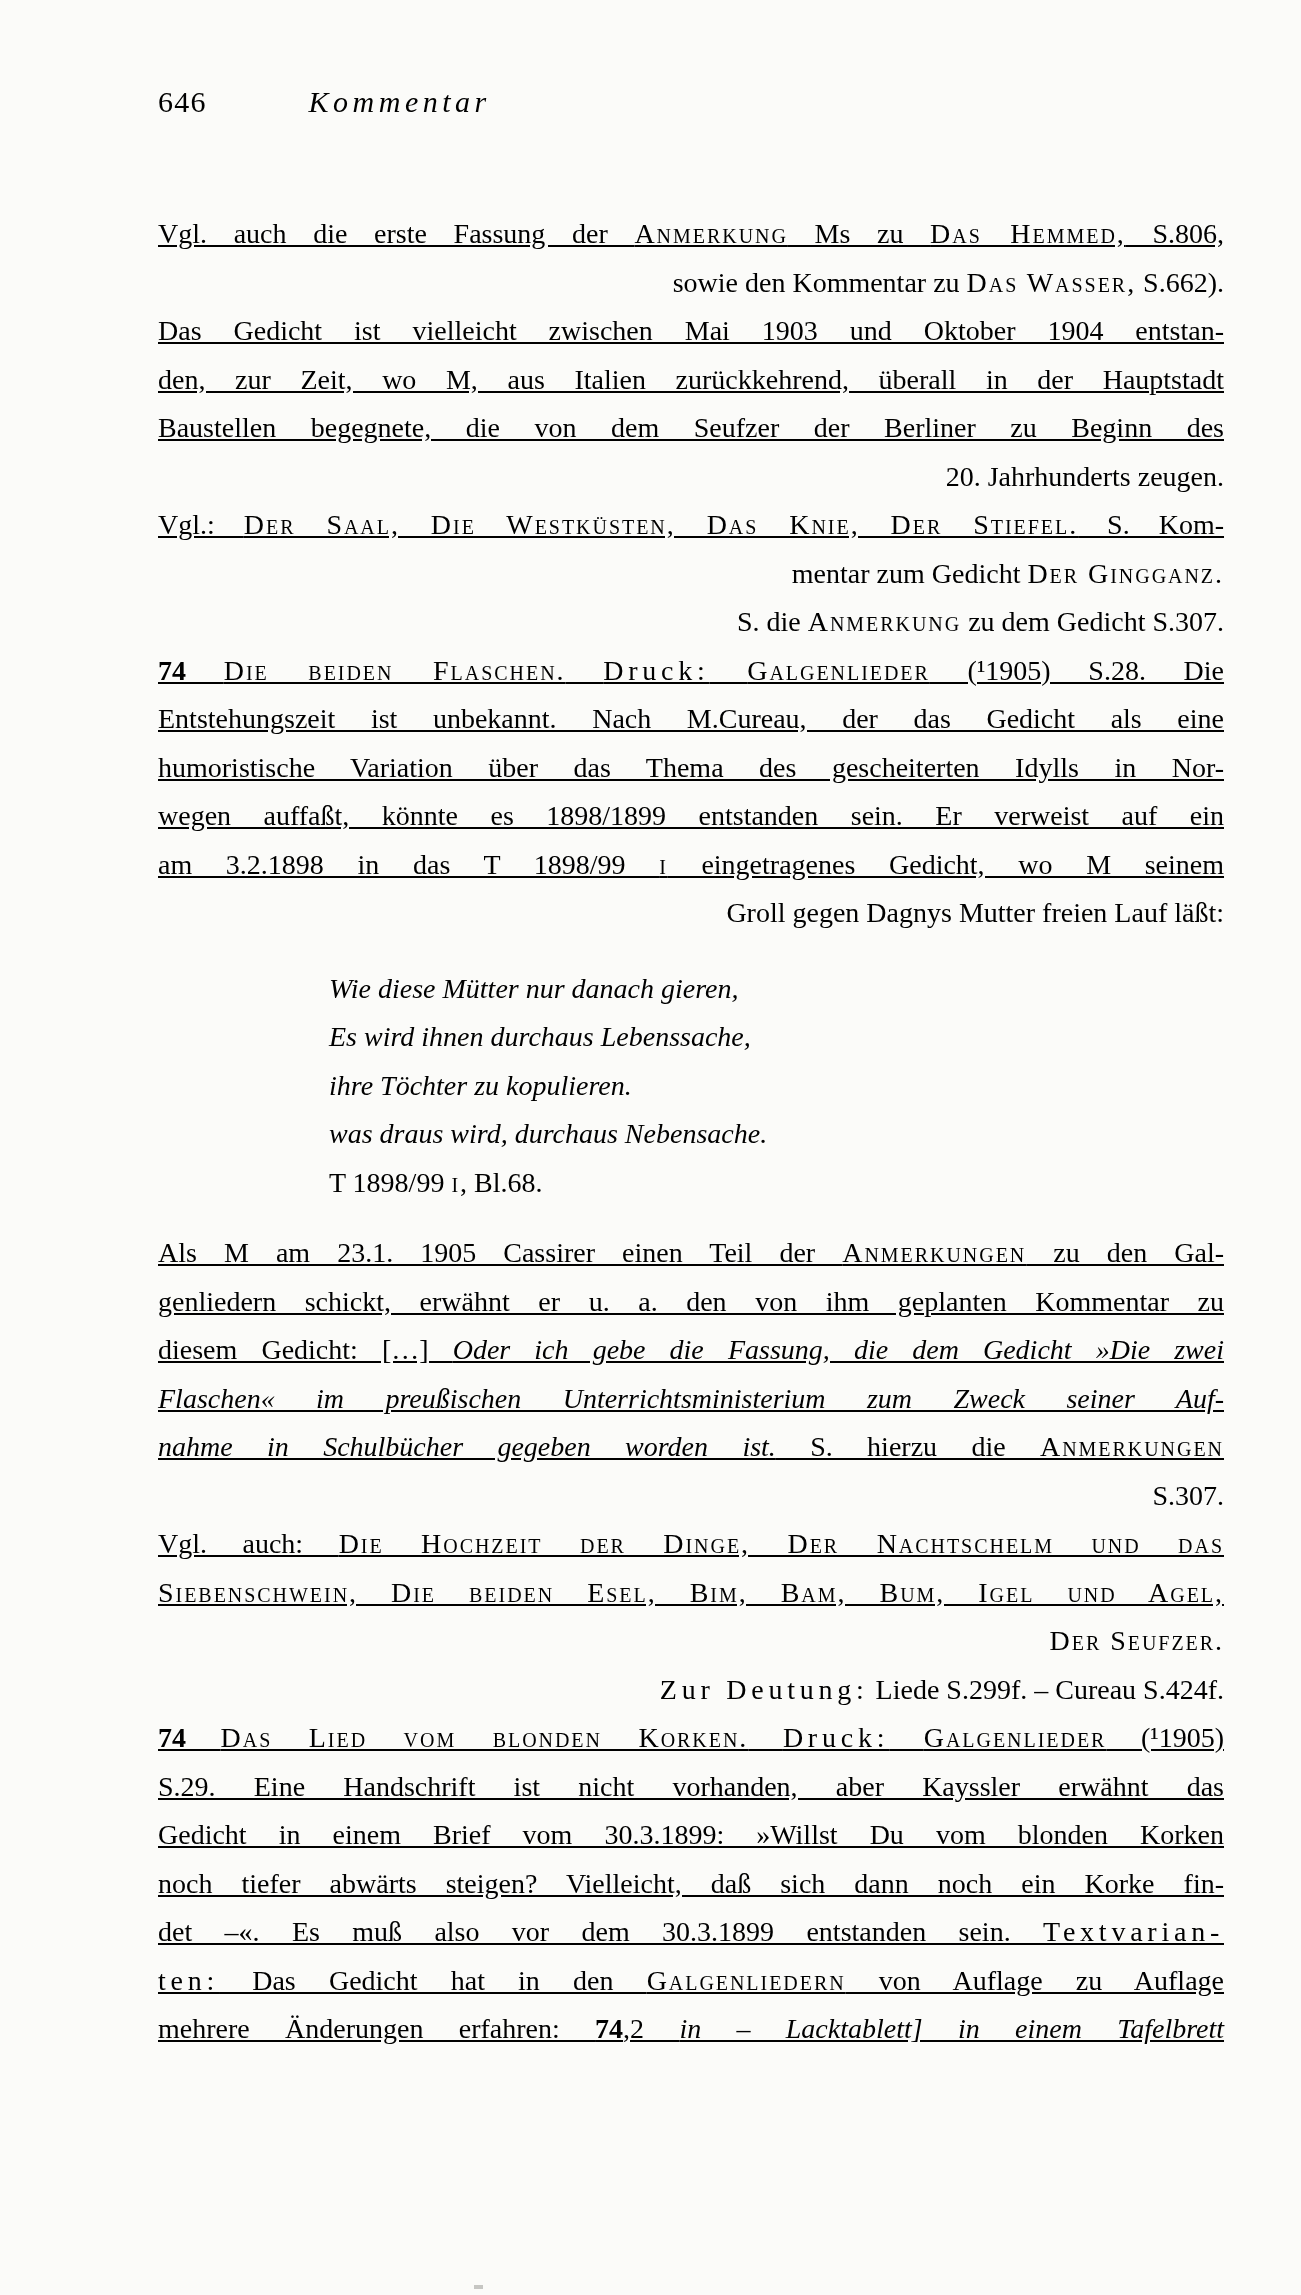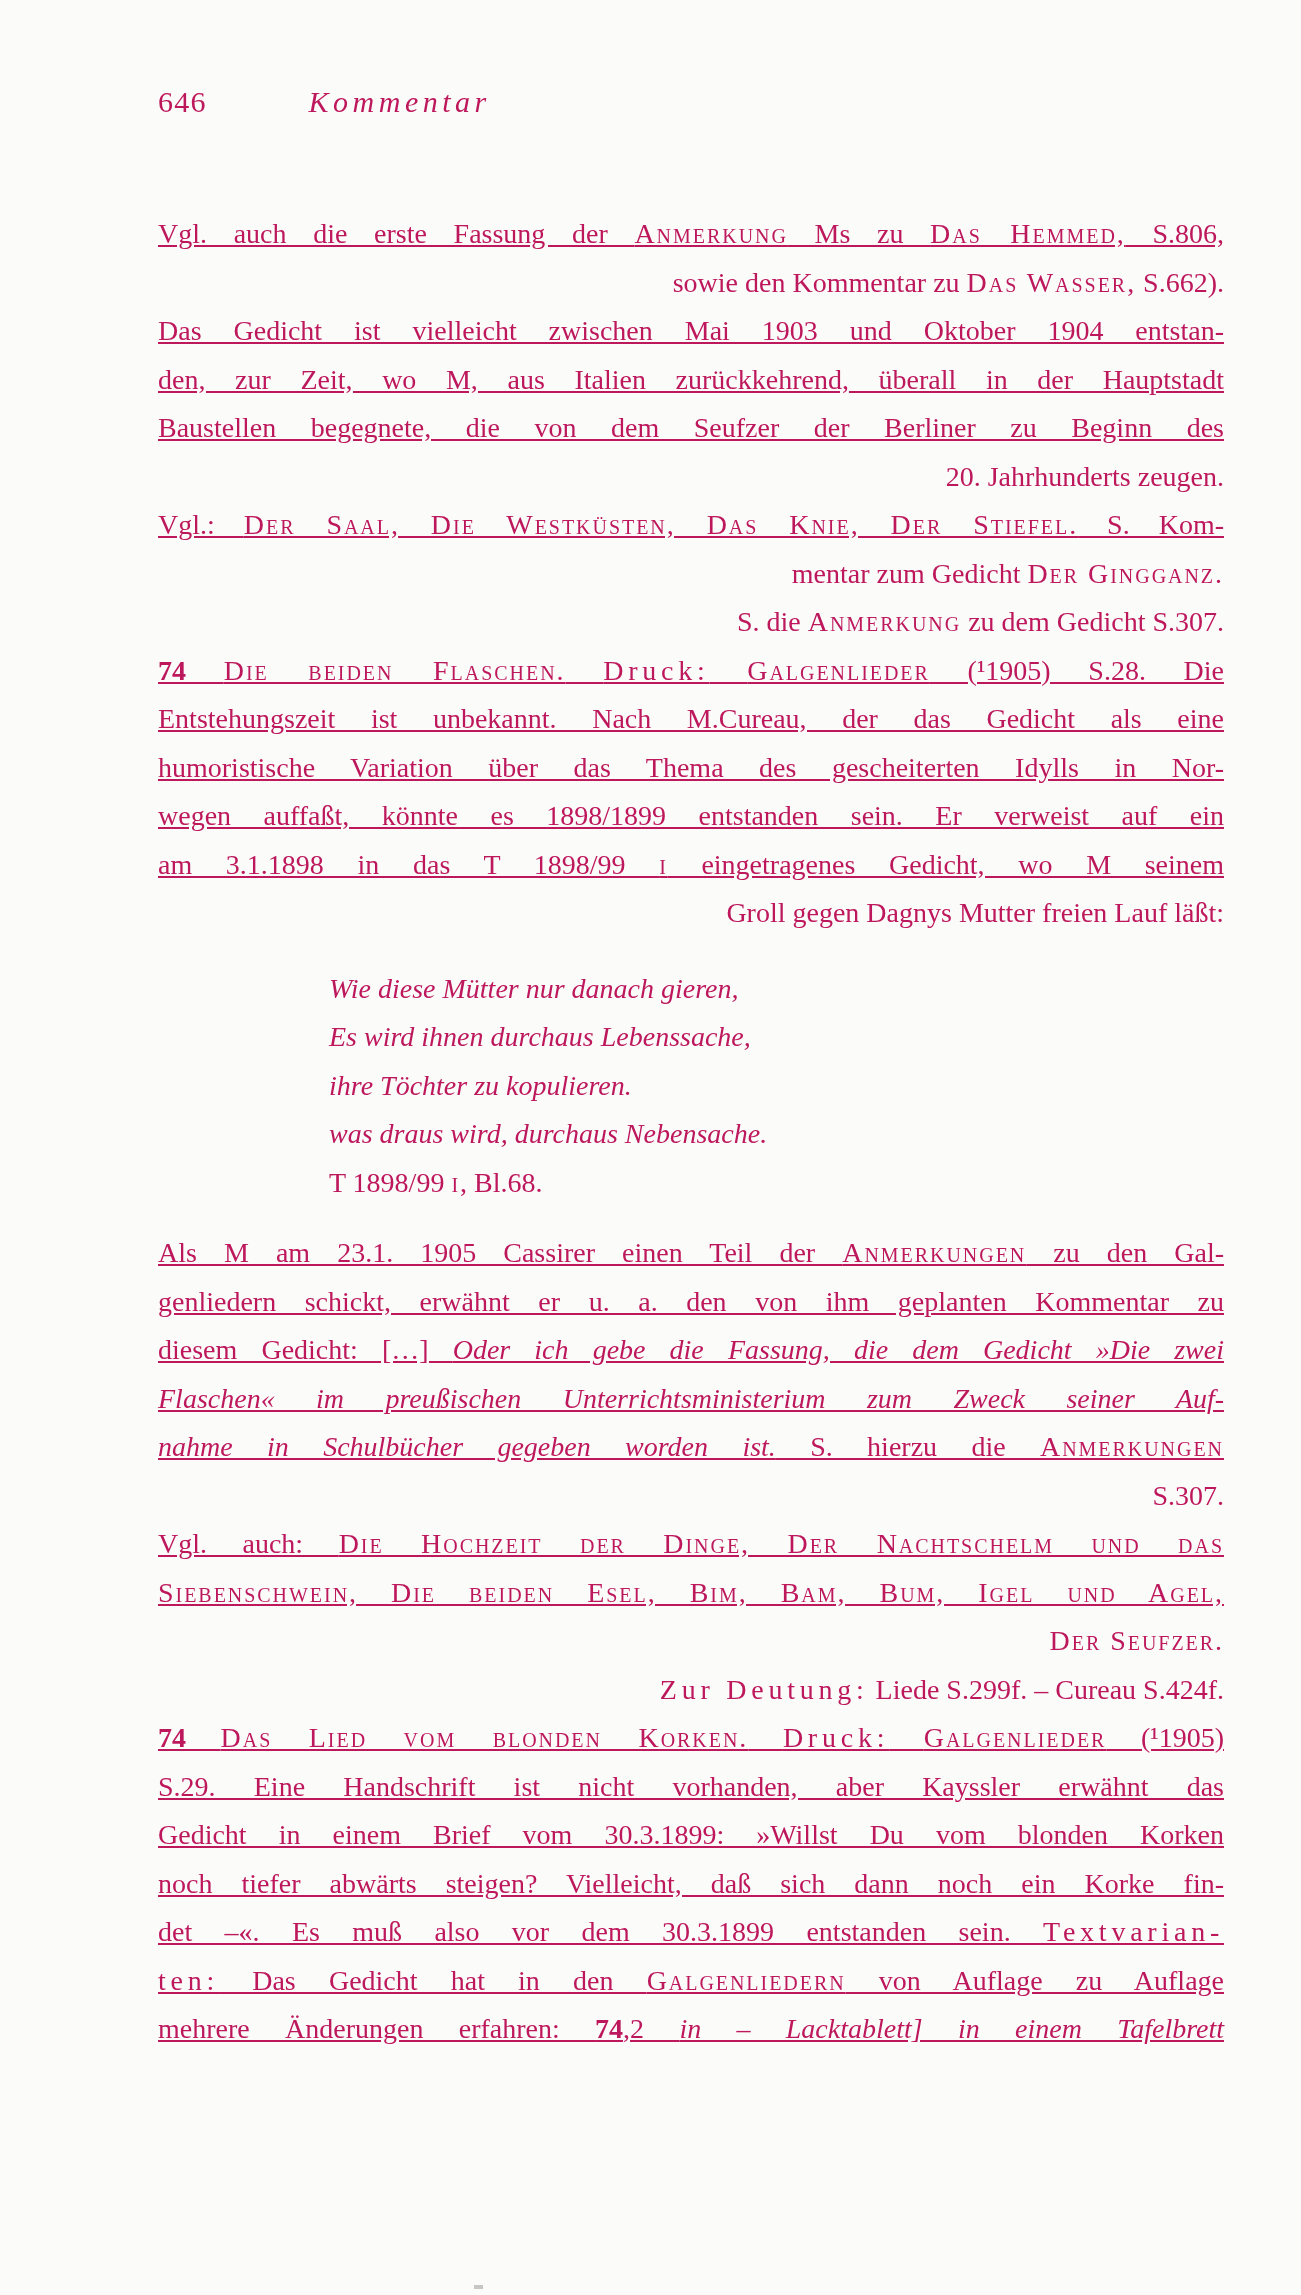--- a/index.html
+++ b/index.html
@@ -1,21 +1,21 @@
 <!DOCTYPE html>
 <html><head>
 <meta charset="utf-8">
 <style>
   html,body{margin:0;padding:0;background:#e8e8e6;}
   .page{
     position:relative;
     width:1301px;height:2295px;
     background:#fbfbf9;
     font-family:"Liberation Serif","DejaVu Serif",serif;
-    color:#be185d;
+    color:#000000;
     overflow:hidden;
     -webkit-font-smoothing:antialiased;
   }
   .header{position:absolute;left:158px;top:84px;font-size:30px;line-height:36px;}
   .pagenum{display:inline-block;letter-spacing:.04em;}
   .runhead{display:inline-block;margin-left:102px;font-style:italic;letter-spacing:.15em;}
   .body{
     position:absolute;left:158px;top:210px;width:1066px;
     font-size:28px;line-height:48.5px;
   }
@@ -44,21 +44,21 @@
     <div class="ln j"><span>den, zur Zeit, wo M, aus Italien zurückkehrend, überall in der Hauptstadt</span></div>
     <div class="ln j"><span>Baustellen begegnete, die von dem Seufzer der Berliner zu Beginn des</span></div>
     <div class="ln"><span>20. Jahrhunderts zeugen.</span></div>
     <div class="ln j"><span>Vgl.: </span><span class="sc">Der Saal, Die Westküsten, Das Knie, Der Stiefel.</span><span> S. Kom-</span></div>
     <div class="ln"><span>mentar zum Gedicht </span><span class="sc">Der Gingganz.</span></div>
     <div class="ln"><span>S. die </span><span class="sc">Anmerkung</span><span> zu dem Gedicht S.307.</span></div>
     <div class="ln j"><span class="b">74 </span><span class="sc">Die beiden Flaschen.</span><span> </span><span class="sp">Druck:</span><span> </span><span class="sc">Galgenlieder</span><span> (¹1905) S.28. Die</span></div>
     <div class="ln j"><span>Entstehungszeit ist unbekannt. Nach M.Cureau, der das Gedicht als eine</span></div>
     <div class="ln j"><span>humoristische Variation über das Thema des gescheiterten Idylls in Nor-</span></div>
     <div class="ln j"><span>wegen auffaßt, könnte es 1898/1899 entstanden sein. Er verweist auf ein</span></div>
-    <div class="ln j"><span>am 3.1.1898 in das T 1898/99 </span><span class="sc">i</span><span> eingetragenes Gedicht, wo M seinem</span></div>
+    <div class="ln j"><span>am 3.2.1898 in das T 1898/99 </span><span class="sc">i</span><span> eingetragenes Gedicht, wo M seinem</span></div>
     <div class="ln"><span>Groll gegen Dagnys Mutter freien Lauf läßt:</span></div>
 
     <div class="verse-block">
       <div class="ln"><span class="i">Wie diese Mütter nur danach gieren,</span></div>
       <div class="ln"><span class="i">Es wird ihnen durchaus Lebenssache,</span></div>
       <div class="ln"><span class="i">ihre Töchter zu kopulieren.</span></div>
       <div class="ln"><span class="i">was draus wird, durchaus Nebensache.</span></div>
       <div class="ln"><span>T 1898/99 </span><span class="sc">i</span><span>, Bl.68.</span></div>
     </div>
 

